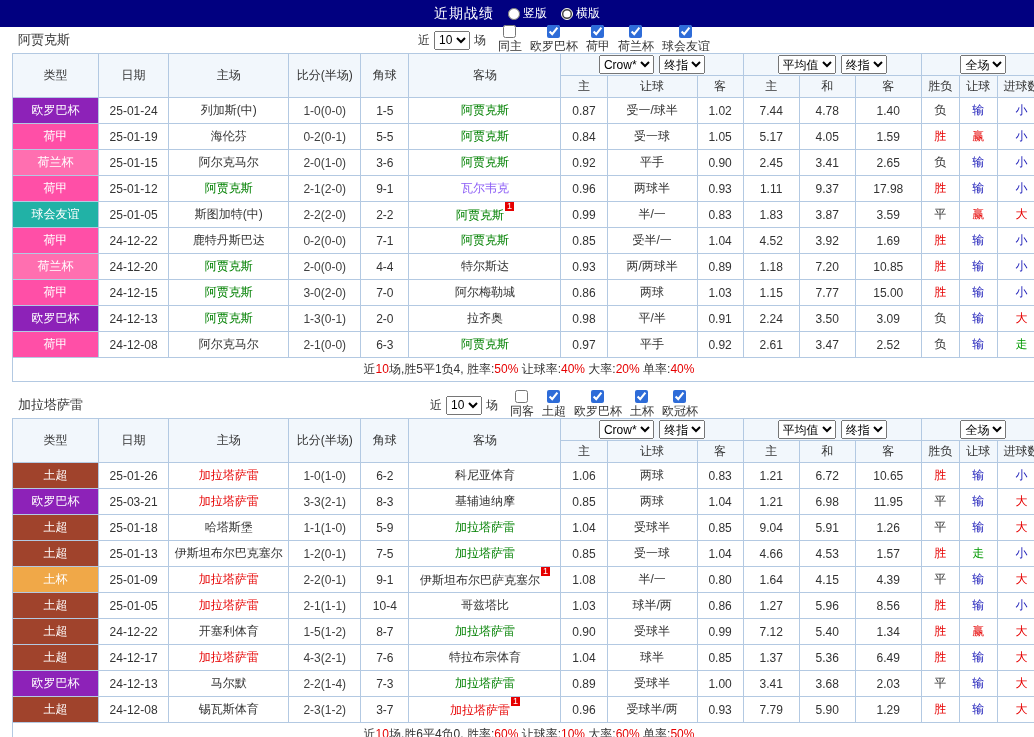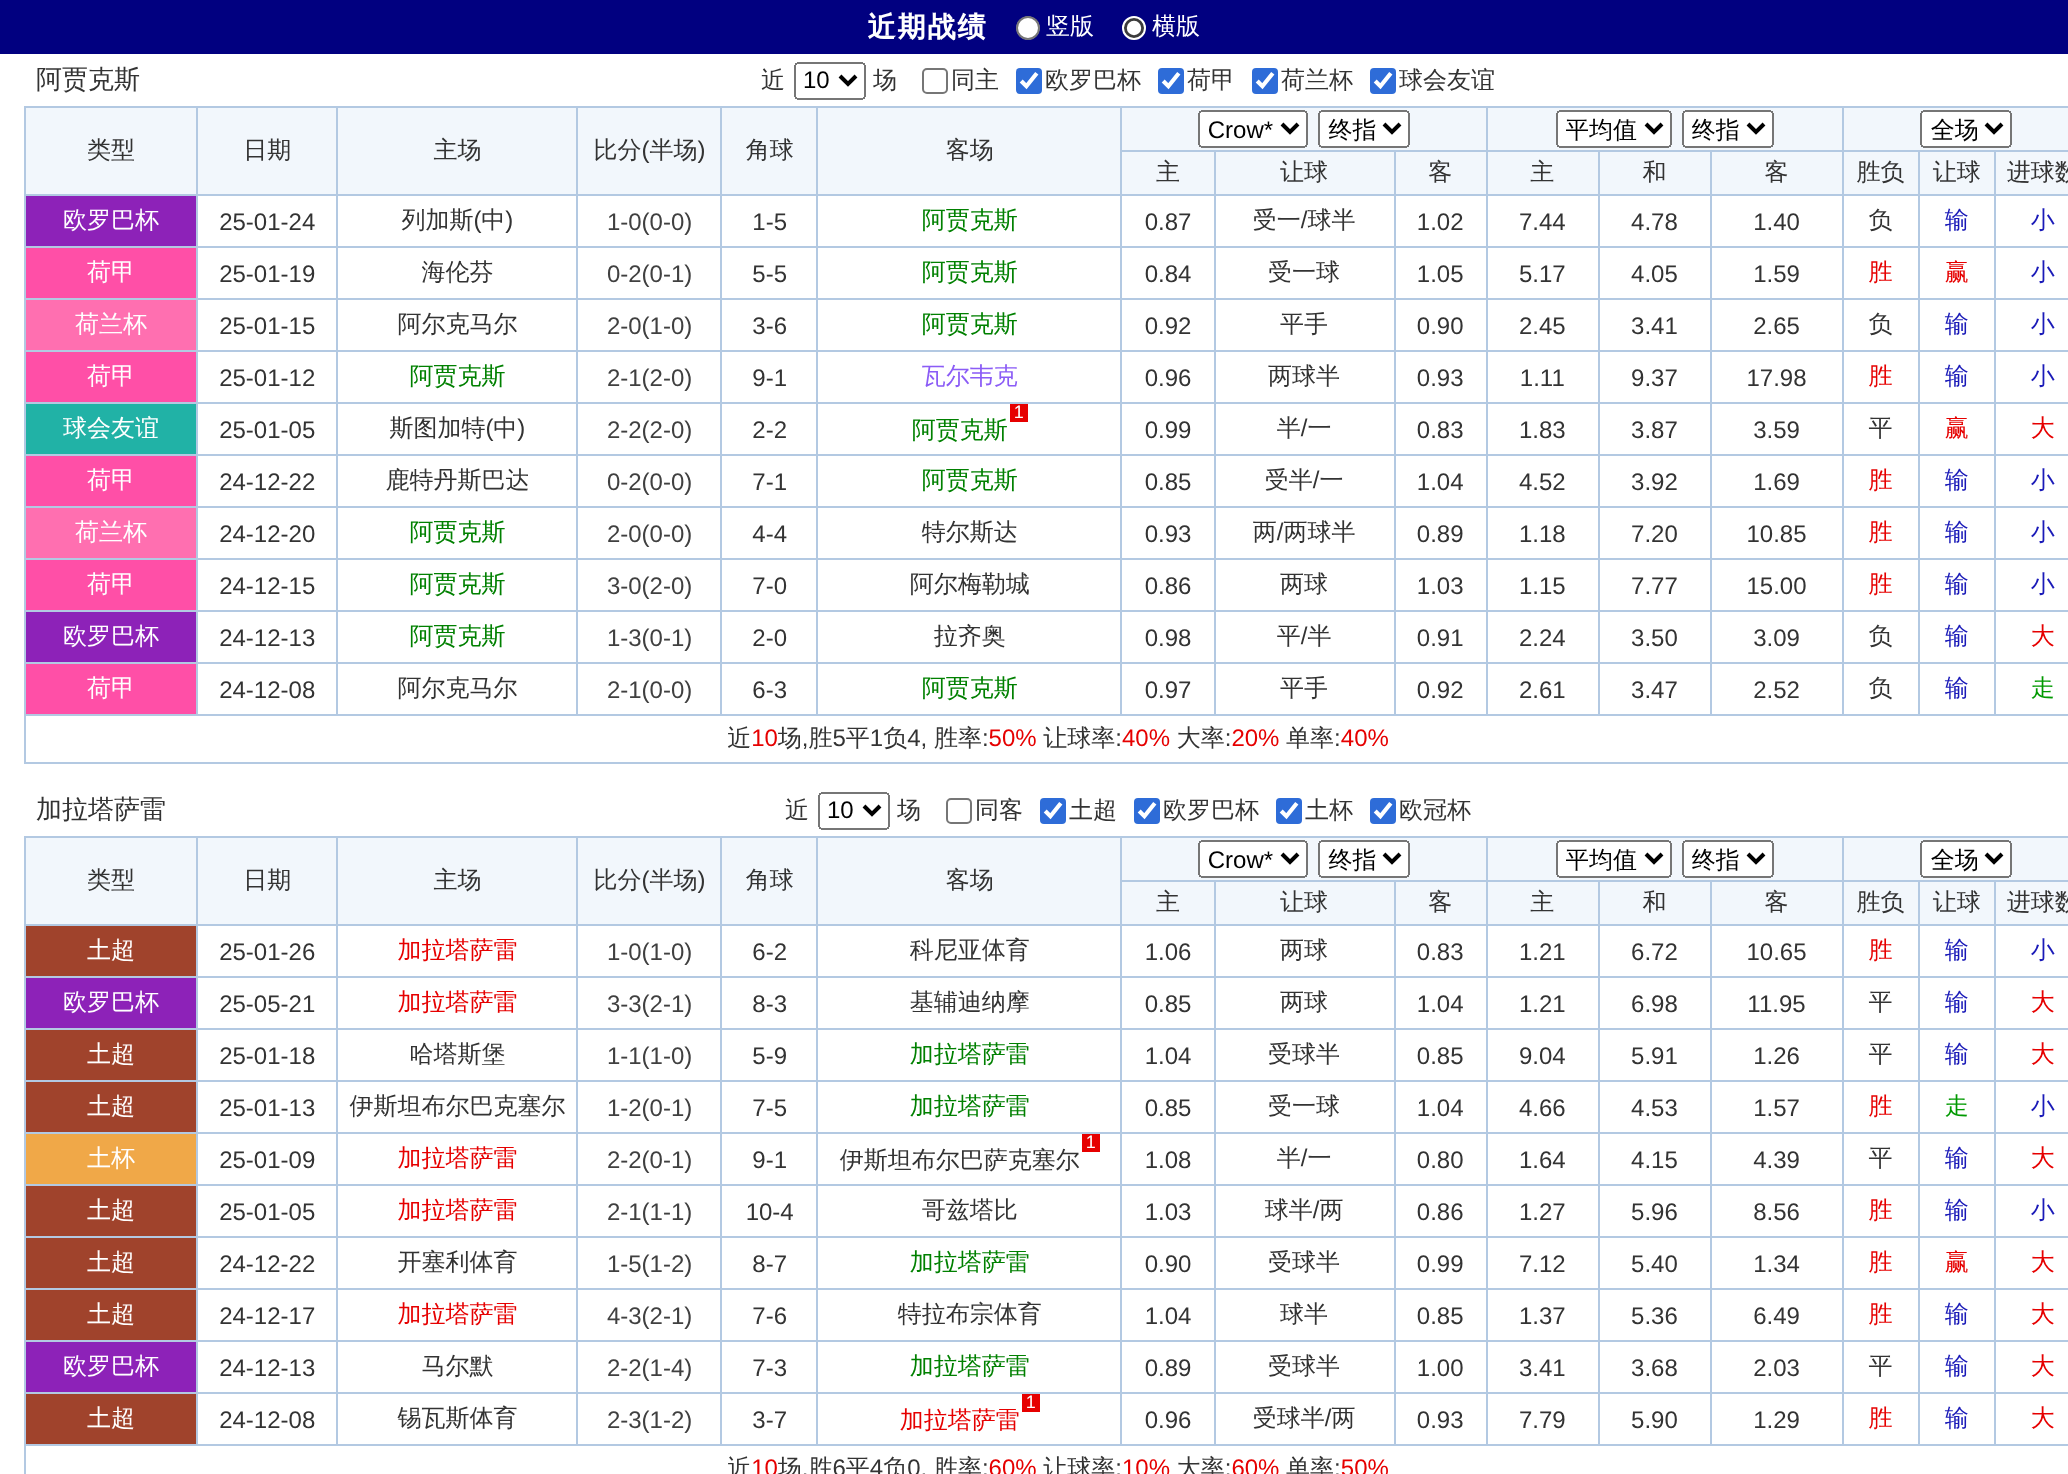--- a/index.html
+++ b/index.html
@@ -13,31 +13,31 @@
   }
   .titlebar {
     background:#010080;
     height:27px;
     display:flex;
     align-items:center;
     justify-content:center;
     gap:14px;
     color:#fff;
   }
-  .titlebar .title { font-weight:bold; font-size:14px; letter-spacing:1px; }
+  .titlebar .title { font-weight:normal; font-size:14px; letter-spacing:1px; }
   .radio-opt { display:flex; align-items:center; gap:3px; cursor:pointer; font-size:12px; }
   .radio-opt input { margin:0; width:12px; height:12px; accent-color:#ffffff; }
 
   .section { width:100%;margin-left:12px; }
   .sec-header { position:relative; height:26px; display:flex; align-items:center; }
   .team-name { position:absolute; left:6px; font-size:13px; color:#333; }
   .filters { margin:0 auto; display:flex; align-items:center; gap:4px; transform:translateX(35px); }
   .filters select { height:19px; font-size:12px; font-family:inherit; }
   .chk-list { display:flex; align-items:center; }
-  .chk { display:flex; align-items:center; margin-left:8px; cursor:pointer; }
+  .chk { display:flex; align-items:center; margin-left:8px; cursor:pointer;flex-direction:column; }
   .chk input { margin:0 2px 0 0; width:13px; height:13px; accent-color:#2e6cd8; }
 
   table.stats { width:100%; border-collapse:collapse; table-layout:fixed; }
   .stats th, .stats td {
     border:1px solid #b3c9e2;
     text-align:center;
     padding:1px 2px;
     overflow:hidden;
     white-space:nowrap;
   }
@@ -427,21 +427,21 @@
           <td>0.83</td>
           <td>1.21</td>
           <td>6.72</td>
           <td>10.65</td>
           <td style="color: rgb(230, 0, 0);">胜</td>
           <td style="color: rgb(26, 26, 184);">输</td>
           <td style="color: rgb(26, 26, 184);">小</td>
         </tr>
         <tr>
           <td class="league" style="background: rgb(141, 34, 184);">欧罗巴杯</td>
-          <td>25-05-21</td>
+          <td>25-03-21</td>
           <td class="team"><span style="color: rgb(230, 0, 0);">加拉塔萨雷</span></td>
           <td class="score">3-3(2-1)</td>
           <td>8-3</td>
           <td class="team"><span style="color: rgb(51, 51, 51);">基辅迪纳摩</span></td>
           <td>0.85</td>
           <td>两球</td>
           <td>1.04</td>
           <td>1.21</td>
           <td>6.98</td>
           <td>11.95</td>

